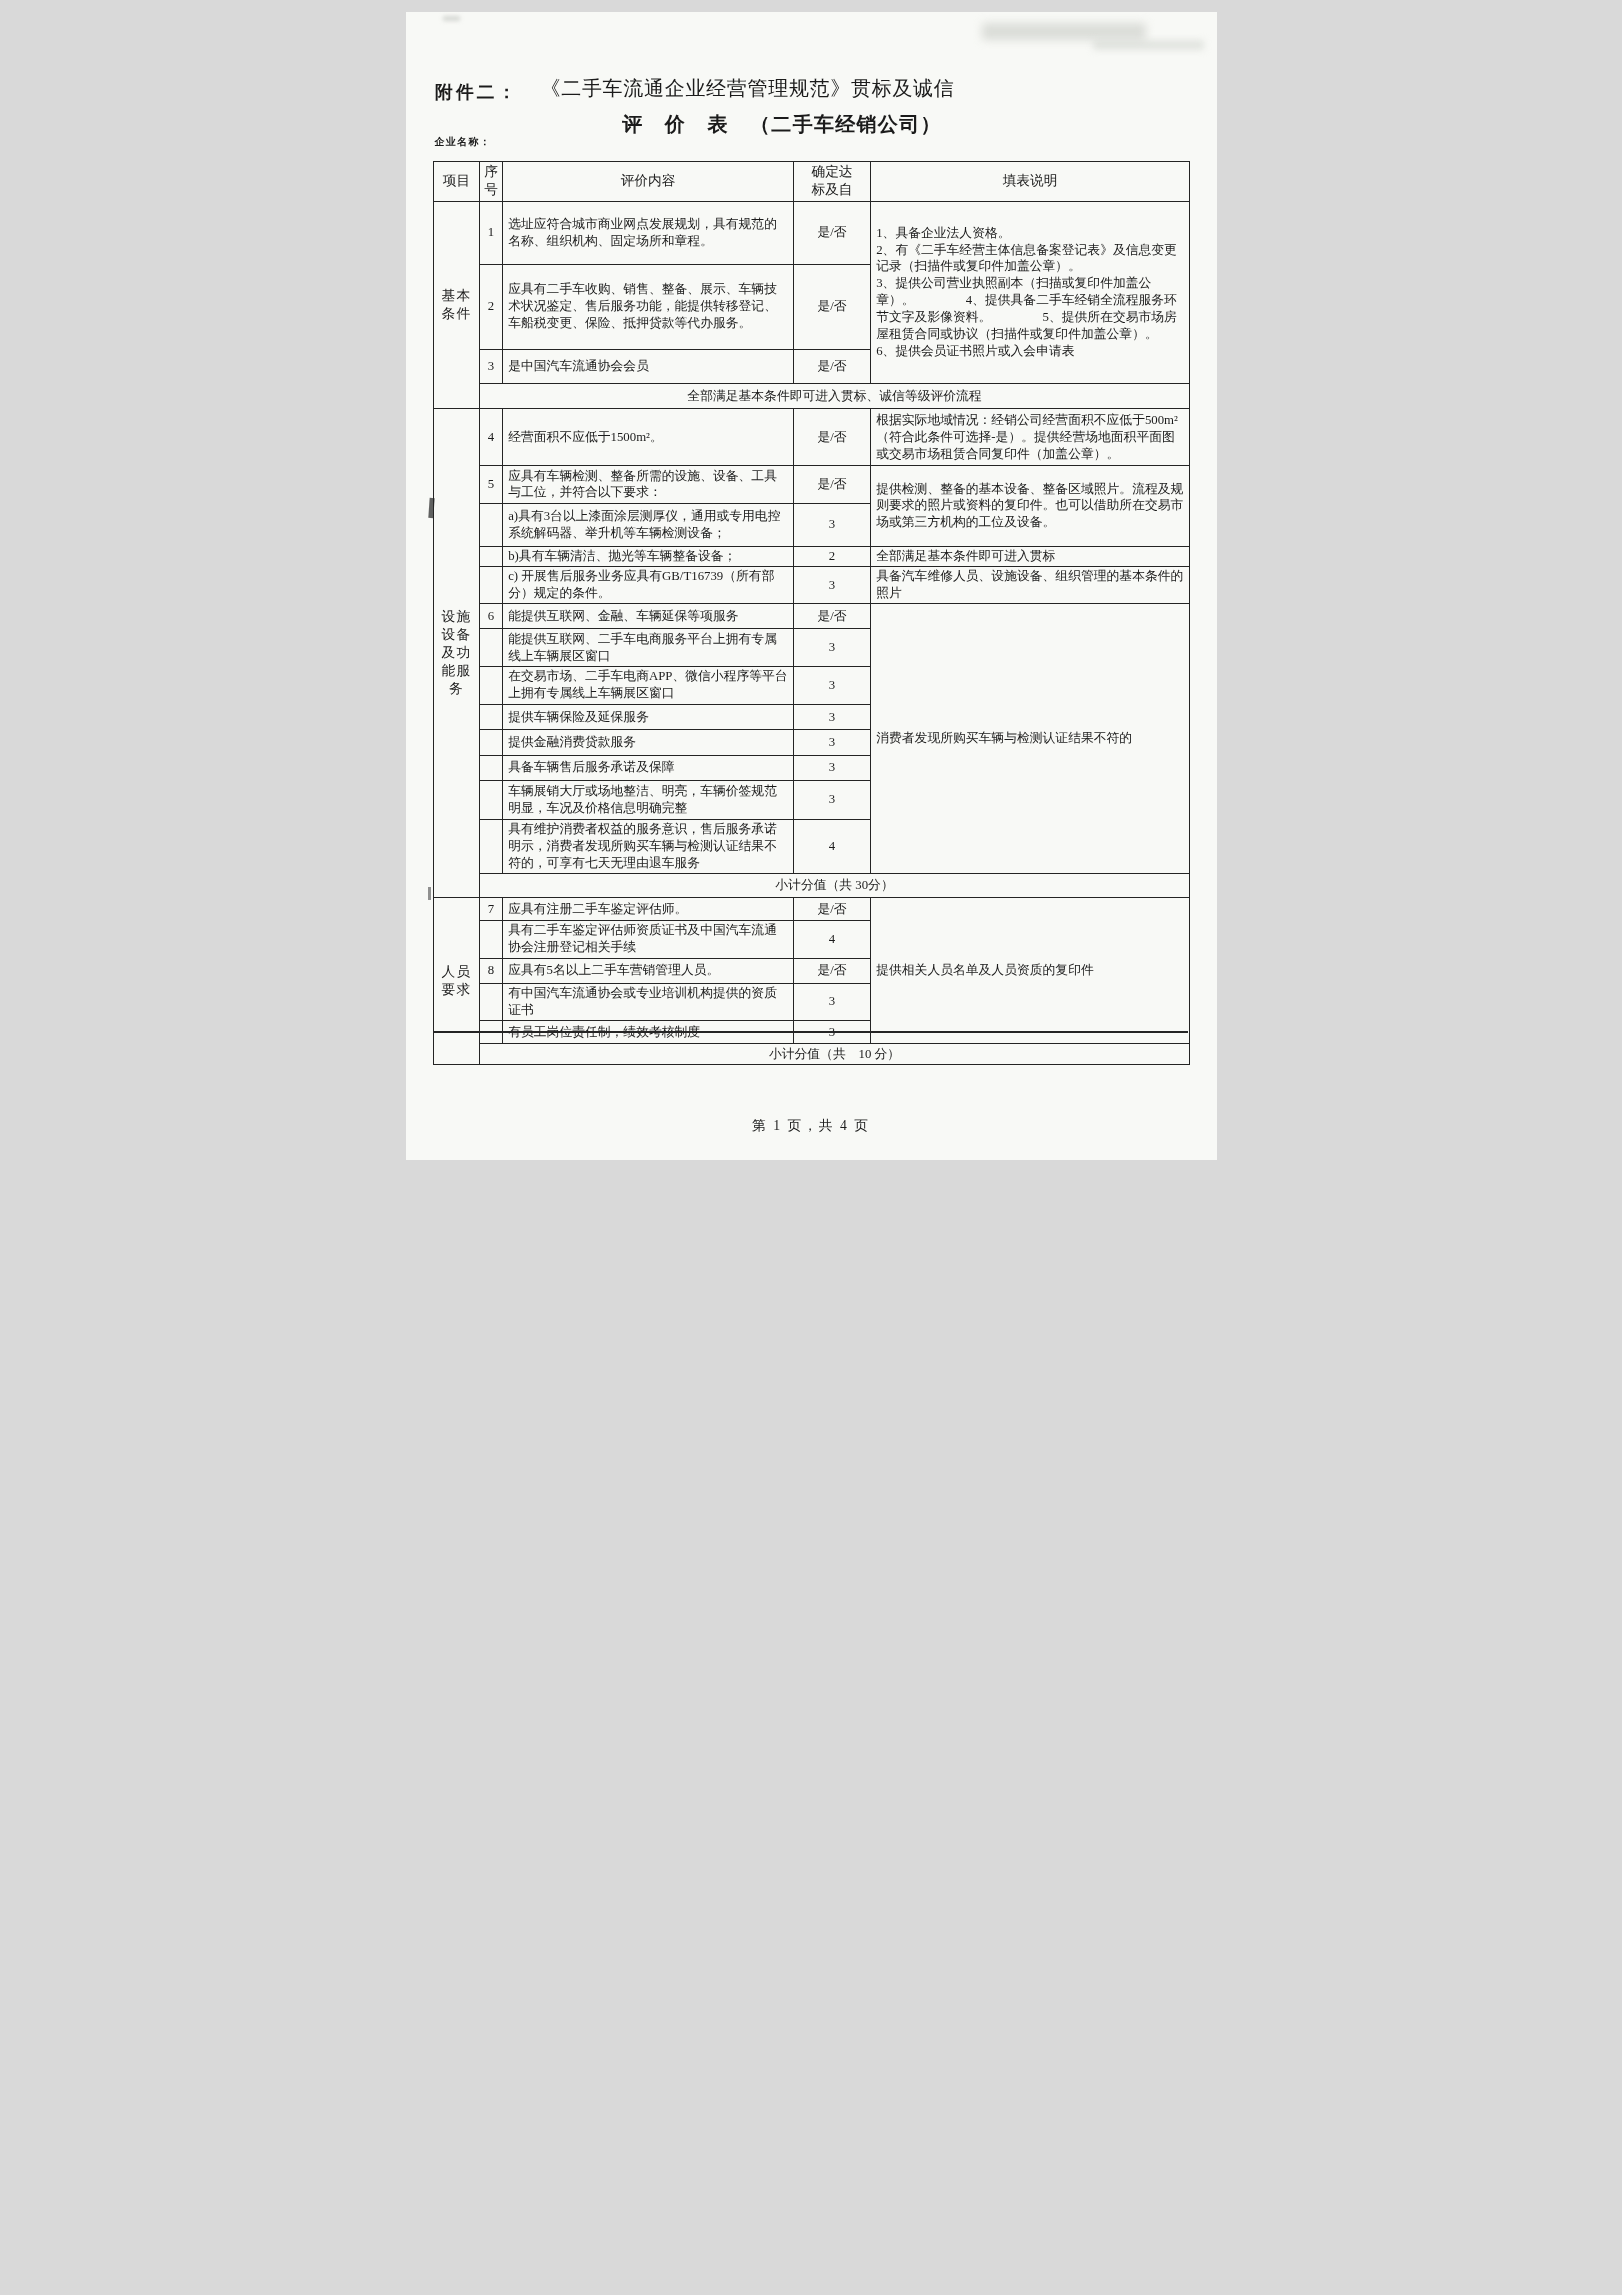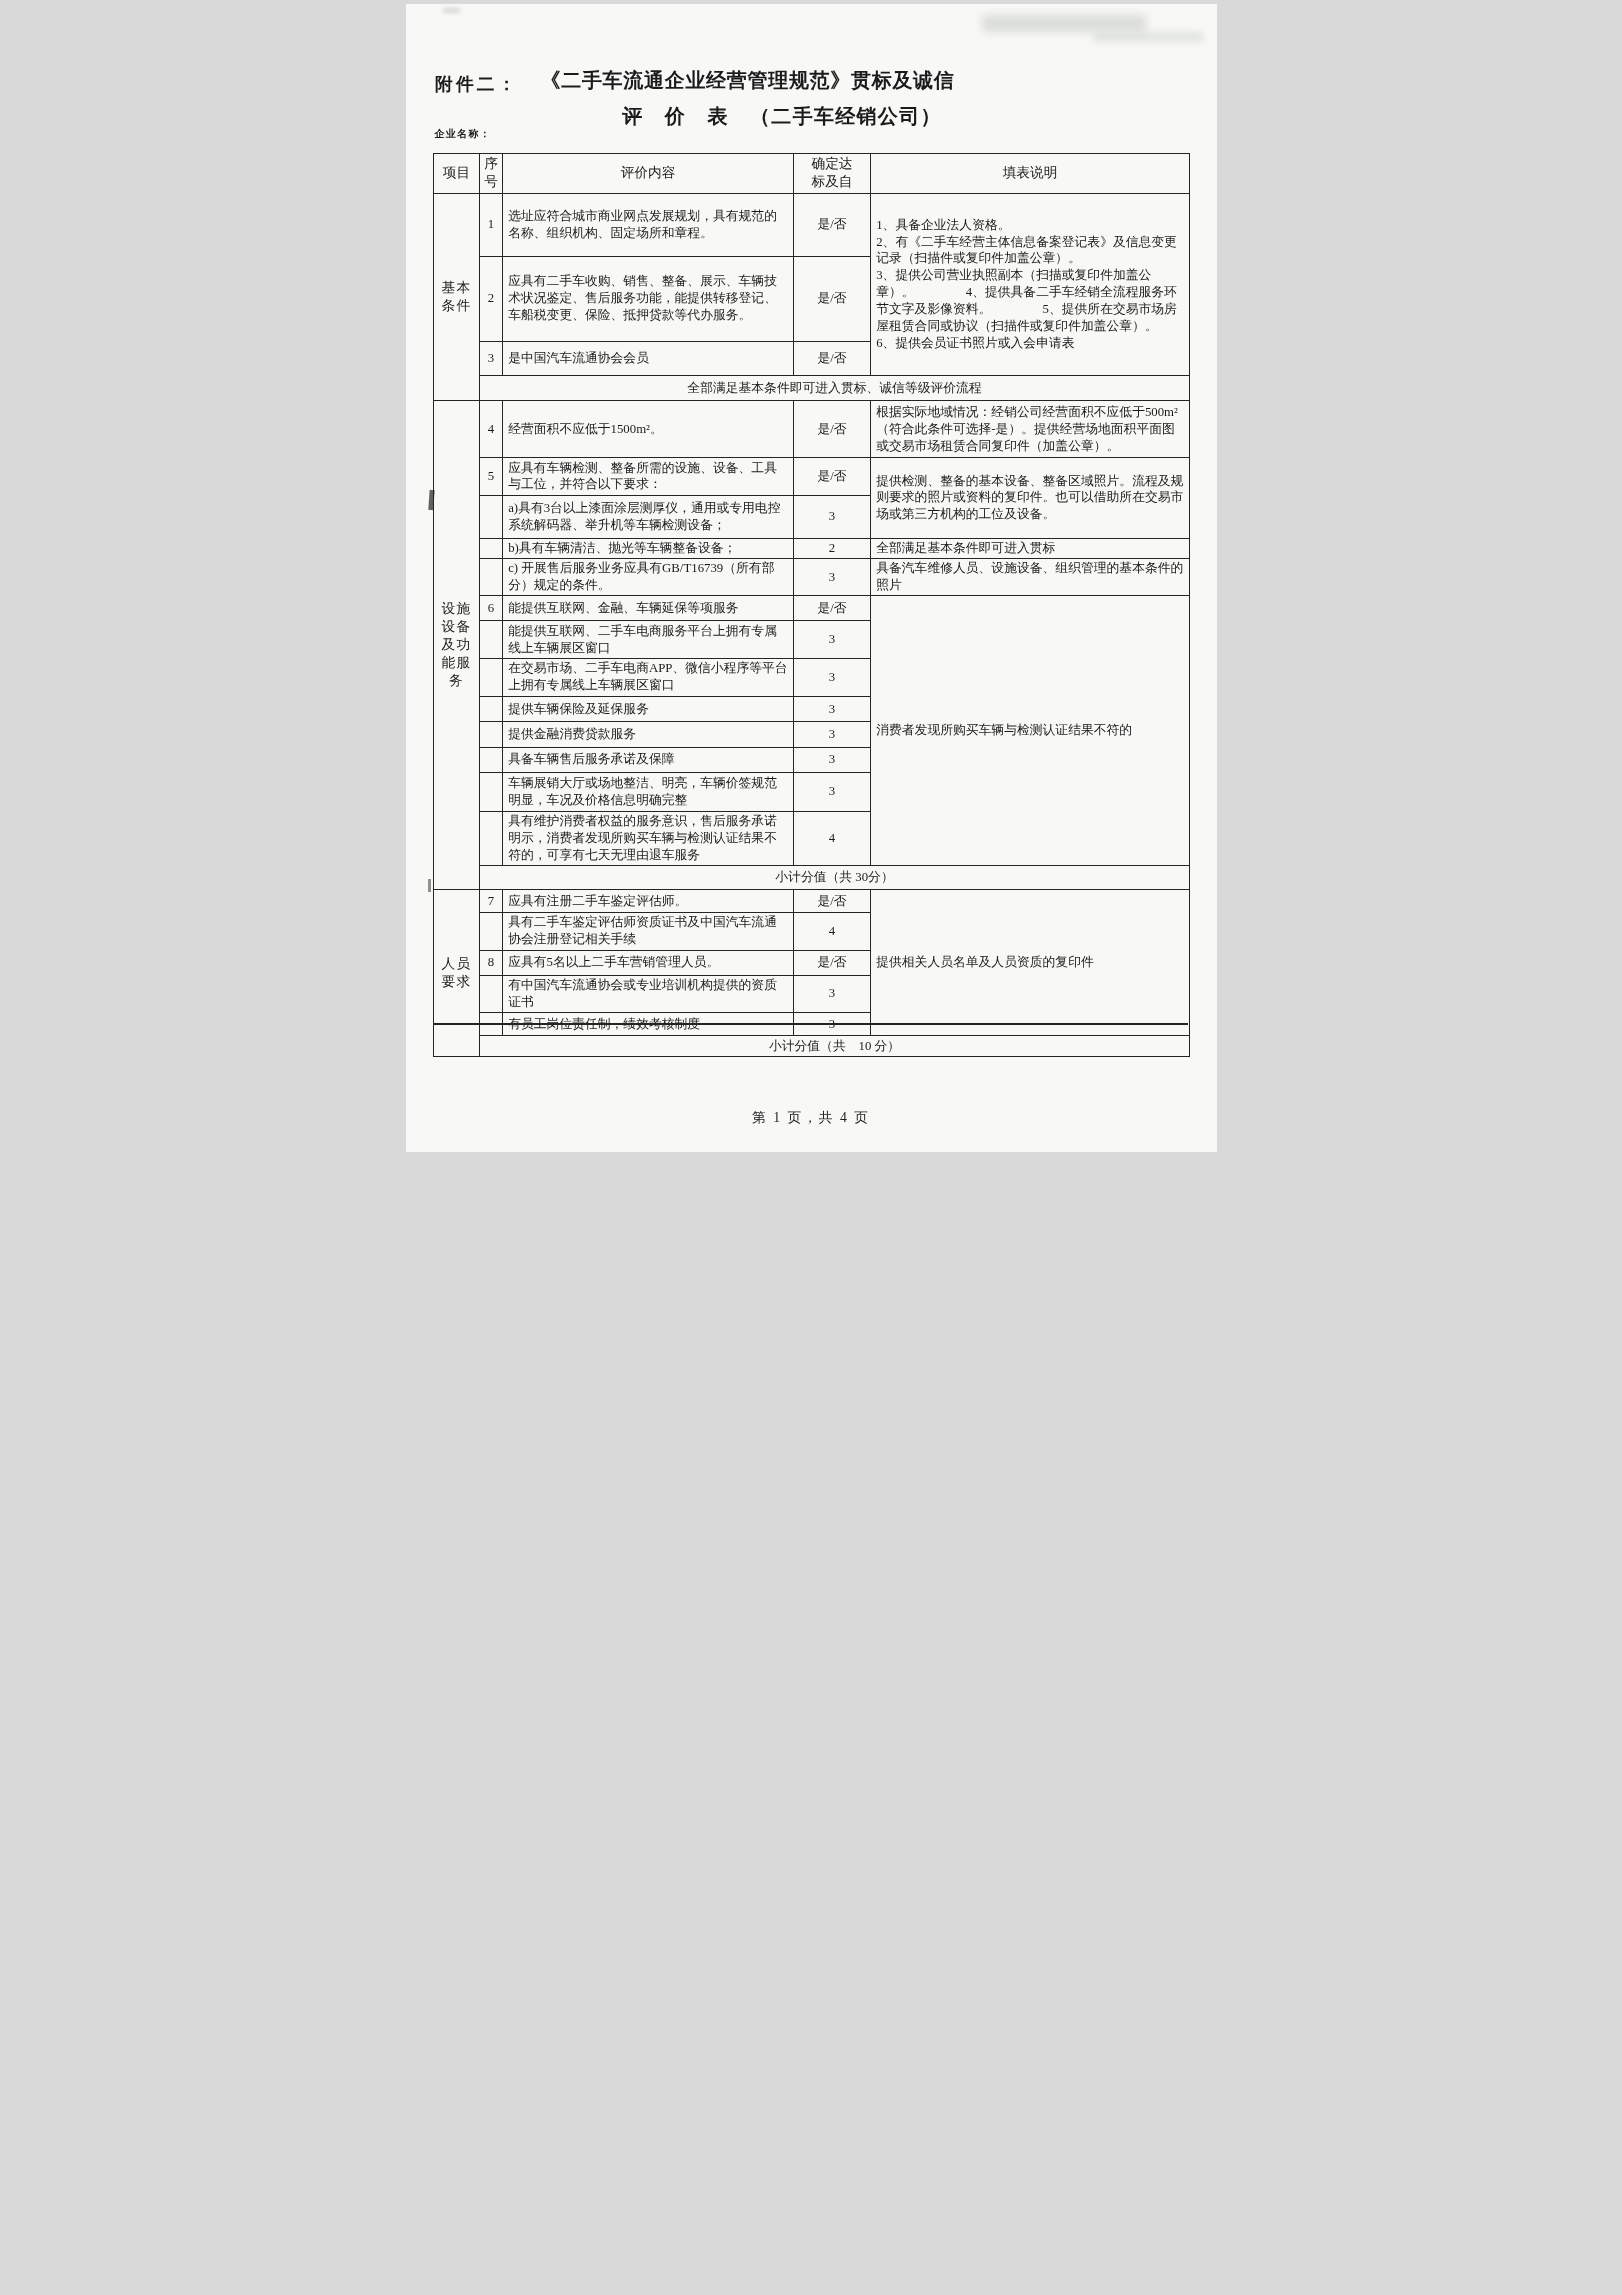--- a/index.html
+++ b/index.html
@@ -1,19 +1,19 @@
 <!DOCTYPE html>
 <html style="font-size:10.5px"><head>
 <meta charset="utf-8">
 <style>
   html,body{margin:0;padding:0;background:#d9d9d9;}
-  .page{position:relative;width:811px;height:1148px;margin:4px auto;background:#f8f9f6;
+  .page{position:relative;width:811px;height:1148px;margin:12px auto;background:#f8f9f6;
         font-family:"Liberation Serif","DejaVu Serif",serif;color:#1b1b1b;overflow:hidden;}
   .attach{position:absolute;left:29.4px;top:68px;font-size:17.7px;letter-spacing:3.3px;font-weight:bold;}
-  .title1{position:absolute;left:135px;top:63px;font-size:20px;font-weight:bold;letter-spacing:0.7px;}
+  .title1{position:absolute;left:135px;top:63px;font-size:20px;font-weight:normal;letter-spacing:0.7px;}
   .title2{position:absolute;left:0;top:99px;width:753px;text-align:center;font-size:20px;
           font-weight:bold;letter-spacing:1.3px;}
   .company{position:absolute;left:29px;top:123px;font-size:10px;font-weight:bold;letter-spacing:1.3px;}
   table.eval{position:absolute;left:27.5px;top:149px;width:755px;border-collapse:collapse;
              table-layout:fixed;}
   .eval th,.eval td{border:1.3px solid #242424;padding:1.3px 5.2px;font-size:12.8px;line-height:1.32;
              vertical-align:middle;font-weight:normal;overflow:hidden;}
   .eval th{font-size:13.7px;text-align:center;padding:1.3px 1.3px;}
   td.proj{padding:1.3px 1.3px;}
   td.proj div{width:2.3em;margin:0 auto;text-align:center;letter-spacing:1.3px;font-size:13.7px;}

